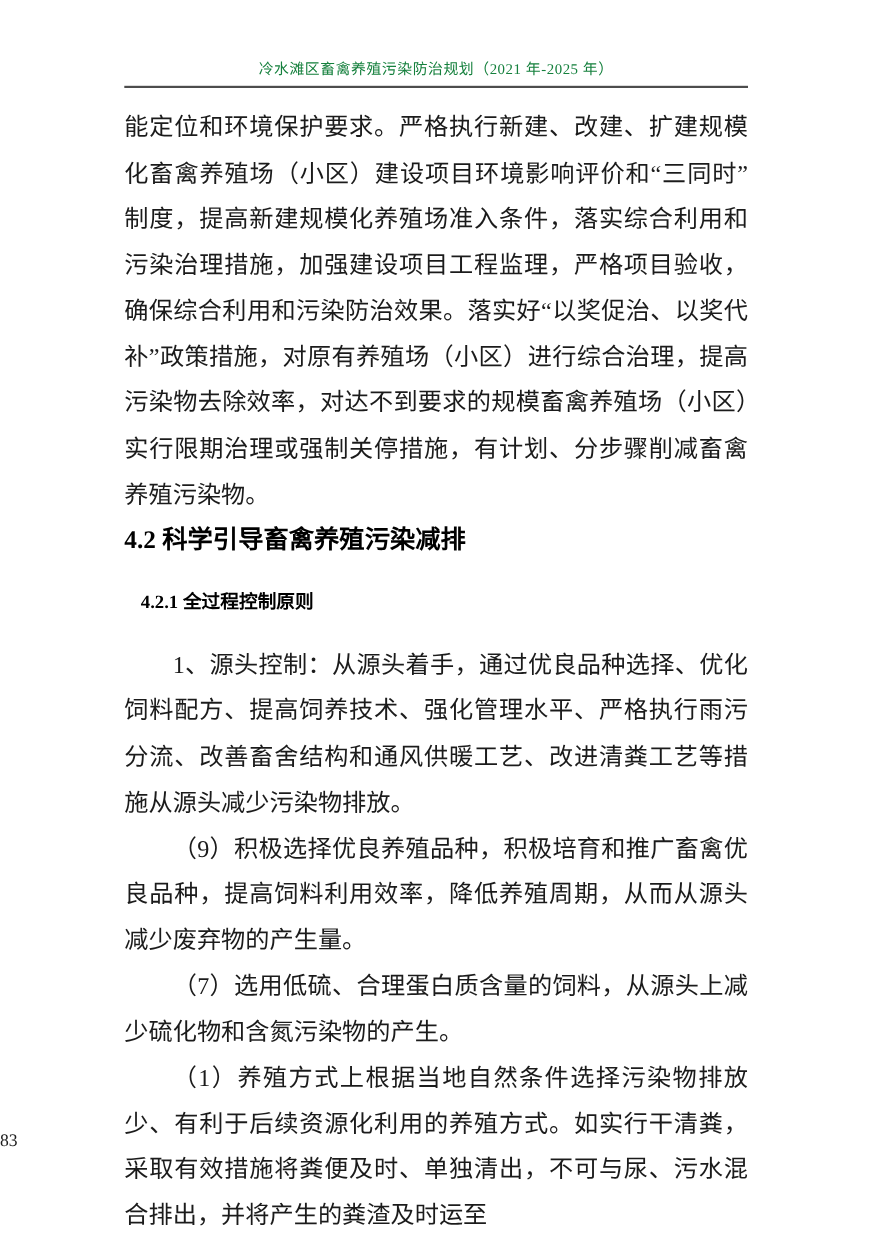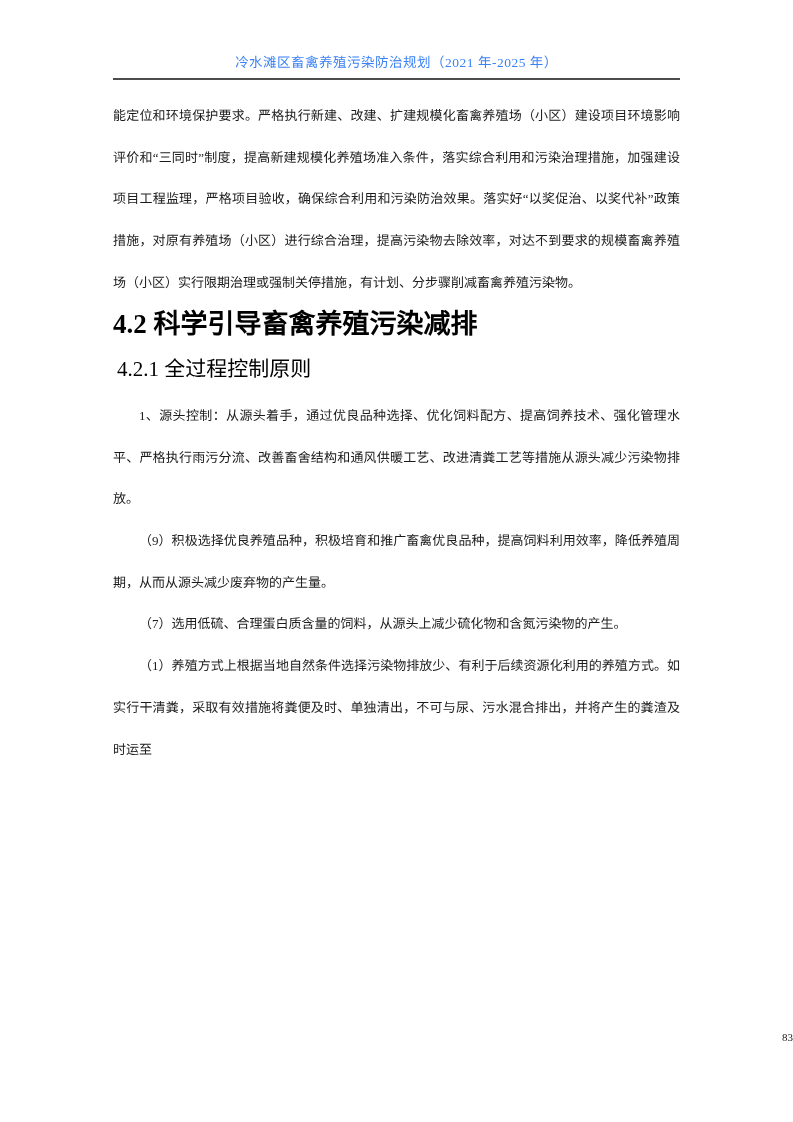--- a/index.html
+++ b/index.html
@@ -26,70 +26,70 @@
     height: 76px;
     display: flex;
     align-items: flex-end;
     justify-content: center;
     box-sizing: border-box;
     padding-bottom: 5px;
   }
   .header-title {
     font-size: 13.5px;
     letter-spacing: 0.5px;
-    color: #3b82f6;
+    color: #15803d;
     white-space: nowrap;
   }
   .header-rule {
     position: absolute;
     left: 113px;
     top: 78px;
     width: 567px;
     height: 2px;
     background: #4d4d4d;
   }
   
   .content {
     position: absolute;
     left: 113px;
     top: 95px;
     width: 567px;
   }
   .body-par {
     margin: 0;
-    font-size: 13px;
+    font-size: 22px;
     line-height: 41.7px;
     text-align: justify;
     color: #1b1b1b;
   }
   .indent {
     text-indent: 2em;
   }
   .section-heading {
     margin: 0;
-    font-size: 27px;
+    font-size: 23px;
     font-weight: bold;
     line-height: 41.7px;
     color: #000000;
   }
   .subsection-heading {
-    margin: 4px;
-    font-size: 21px;
-    font-weight: normal;
+    margin: 15px;
+    font-size: 17px;
+    font-weight: bold;
     line-height: 41.7px;
     color: #000000;
   }
   
   .page-footer {
     position: absolute;
     left: 0;
     top: 1028px;
     width: 793px;
-    text-align: right;
-    font-size: 11px;
+    text-align: left;
+    font-size: 16px;
     line-height: 19px;
     color: #1b1b1b;
   }
 </style>
 </head>
 <body>
 
 <div class="page">
 
   <header class="page-header">

